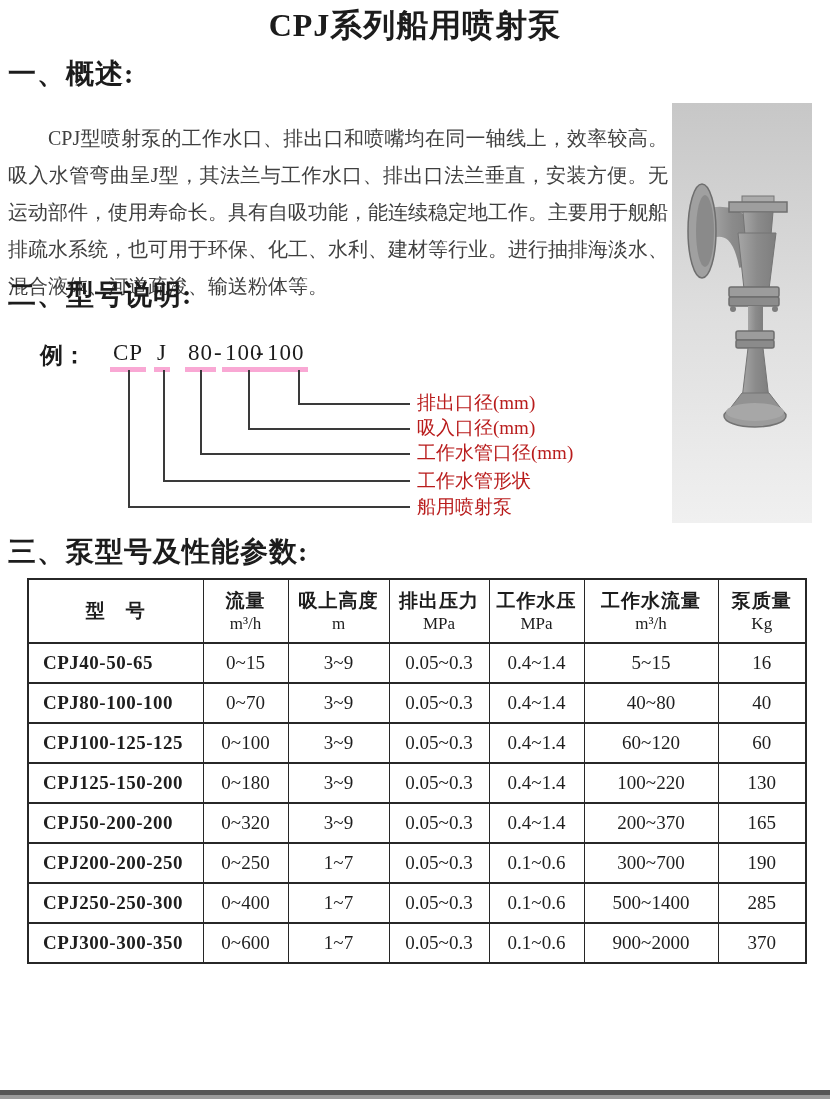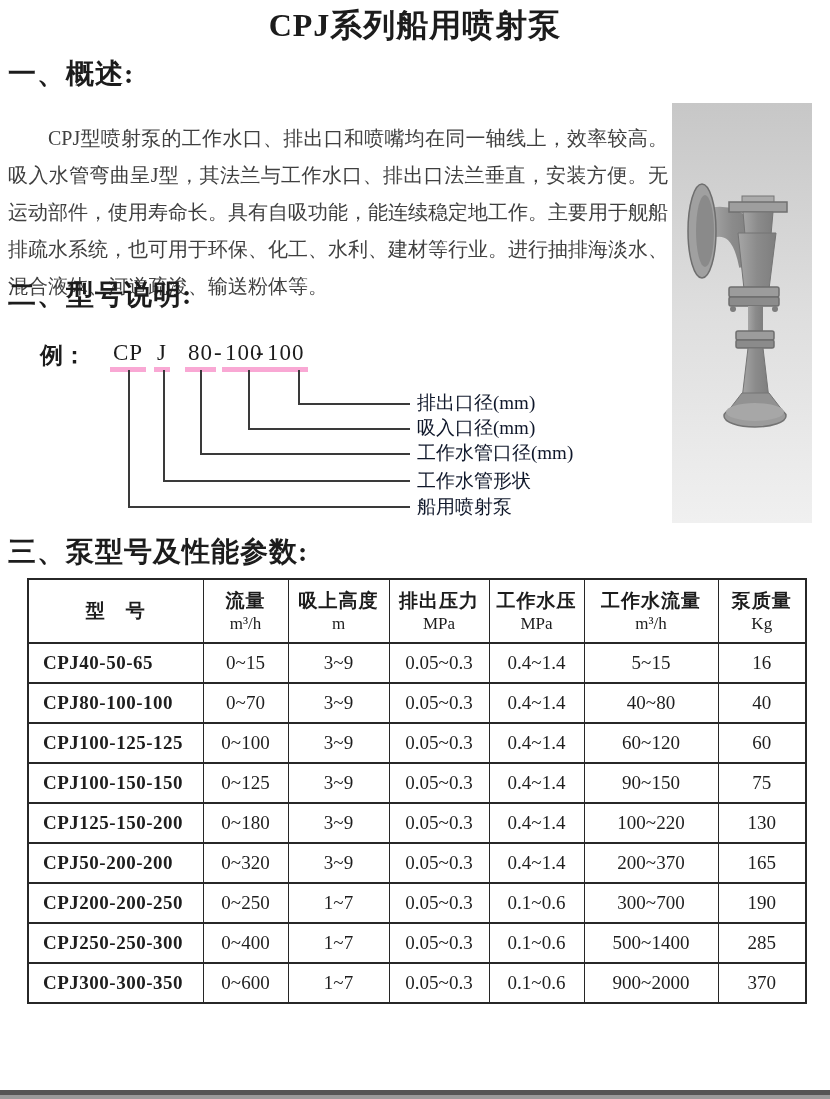--- a/index.html
+++ b/index.html
@@ -36,21 +36,21 @@
   #part-4{left:264px;}
   .code-hyphen{position:absolute;top:2px;}
   #hyphen-0{left:214px;}
   #hyphen-1{left:256px;}
   .connector{position:absolute;border-left:2px solid #3a3a3a;border-bottom:2px solid #3a3a3a;}
   #conn-0{left:298px;top:32px;width:110px;height:33px;}
   #conn-1{left:248px;top:32px;width:160px;height:58px;}
   #conn-2{left:200px;top:32px;width:208px;height:83px;}
   #conn-3{left:163px;top:32px;width:245px;height:110px;}
   #conn-4{left:128px;top:32px;width:280px;height:136px;}
-  .diagram-label{position:absolute;left:417px;font-size:19px;white-space:nowrap;color:#0f172a;}
+  .diagram-label{position:absolute;left:417px;font-size:19px;white-space:nowrap;color:#b91c1c;}
   #dlabel-0{top:52px;}
   #dlabel-1{top:77px;}
   #dlabel-2{top:102px;}
   #dlabel-3{top:130px;}
   #dlabel-4{top:156px;}
   
   .params-table{
     position:absolute;left:27px;top:578px;width:778px;
     border-collapse:collapse;table-layout:fixed;
   }
@@ -215,29 +215,20 @@
       <tr>
         <td class="model-col">CPJ100-125-125</td>
         <td>0~100</td>
         <td>3~9</td>
         <td>0.05~0.3</td>
         <td>0.4~1.4</td>
         <td>60~120</td>
         <td>60</td>
       </tr>
       <tr>
-        <td class="model-col">CPJ100-150-150</td>
-        <td>0~125</td>
-        <td>3~9</td>
-        <td>0.05~0.3</td>
-        <td>0.4~1.4</td>
-        <td>90~150</td>
-        <td>75</td>
-      </tr>
-      <tr>
         <td class="model-col">CPJ125-150-200</td>
         <td>0~180</td>
         <td>3~9</td>
         <td>0.05~0.3</td>
         <td>0.4~1.4</td>
         <td>100~220</td>
         <td>130</td>
       </tr>
       <tr>
         <td class="model-col">CPJ50-200-200</td>

